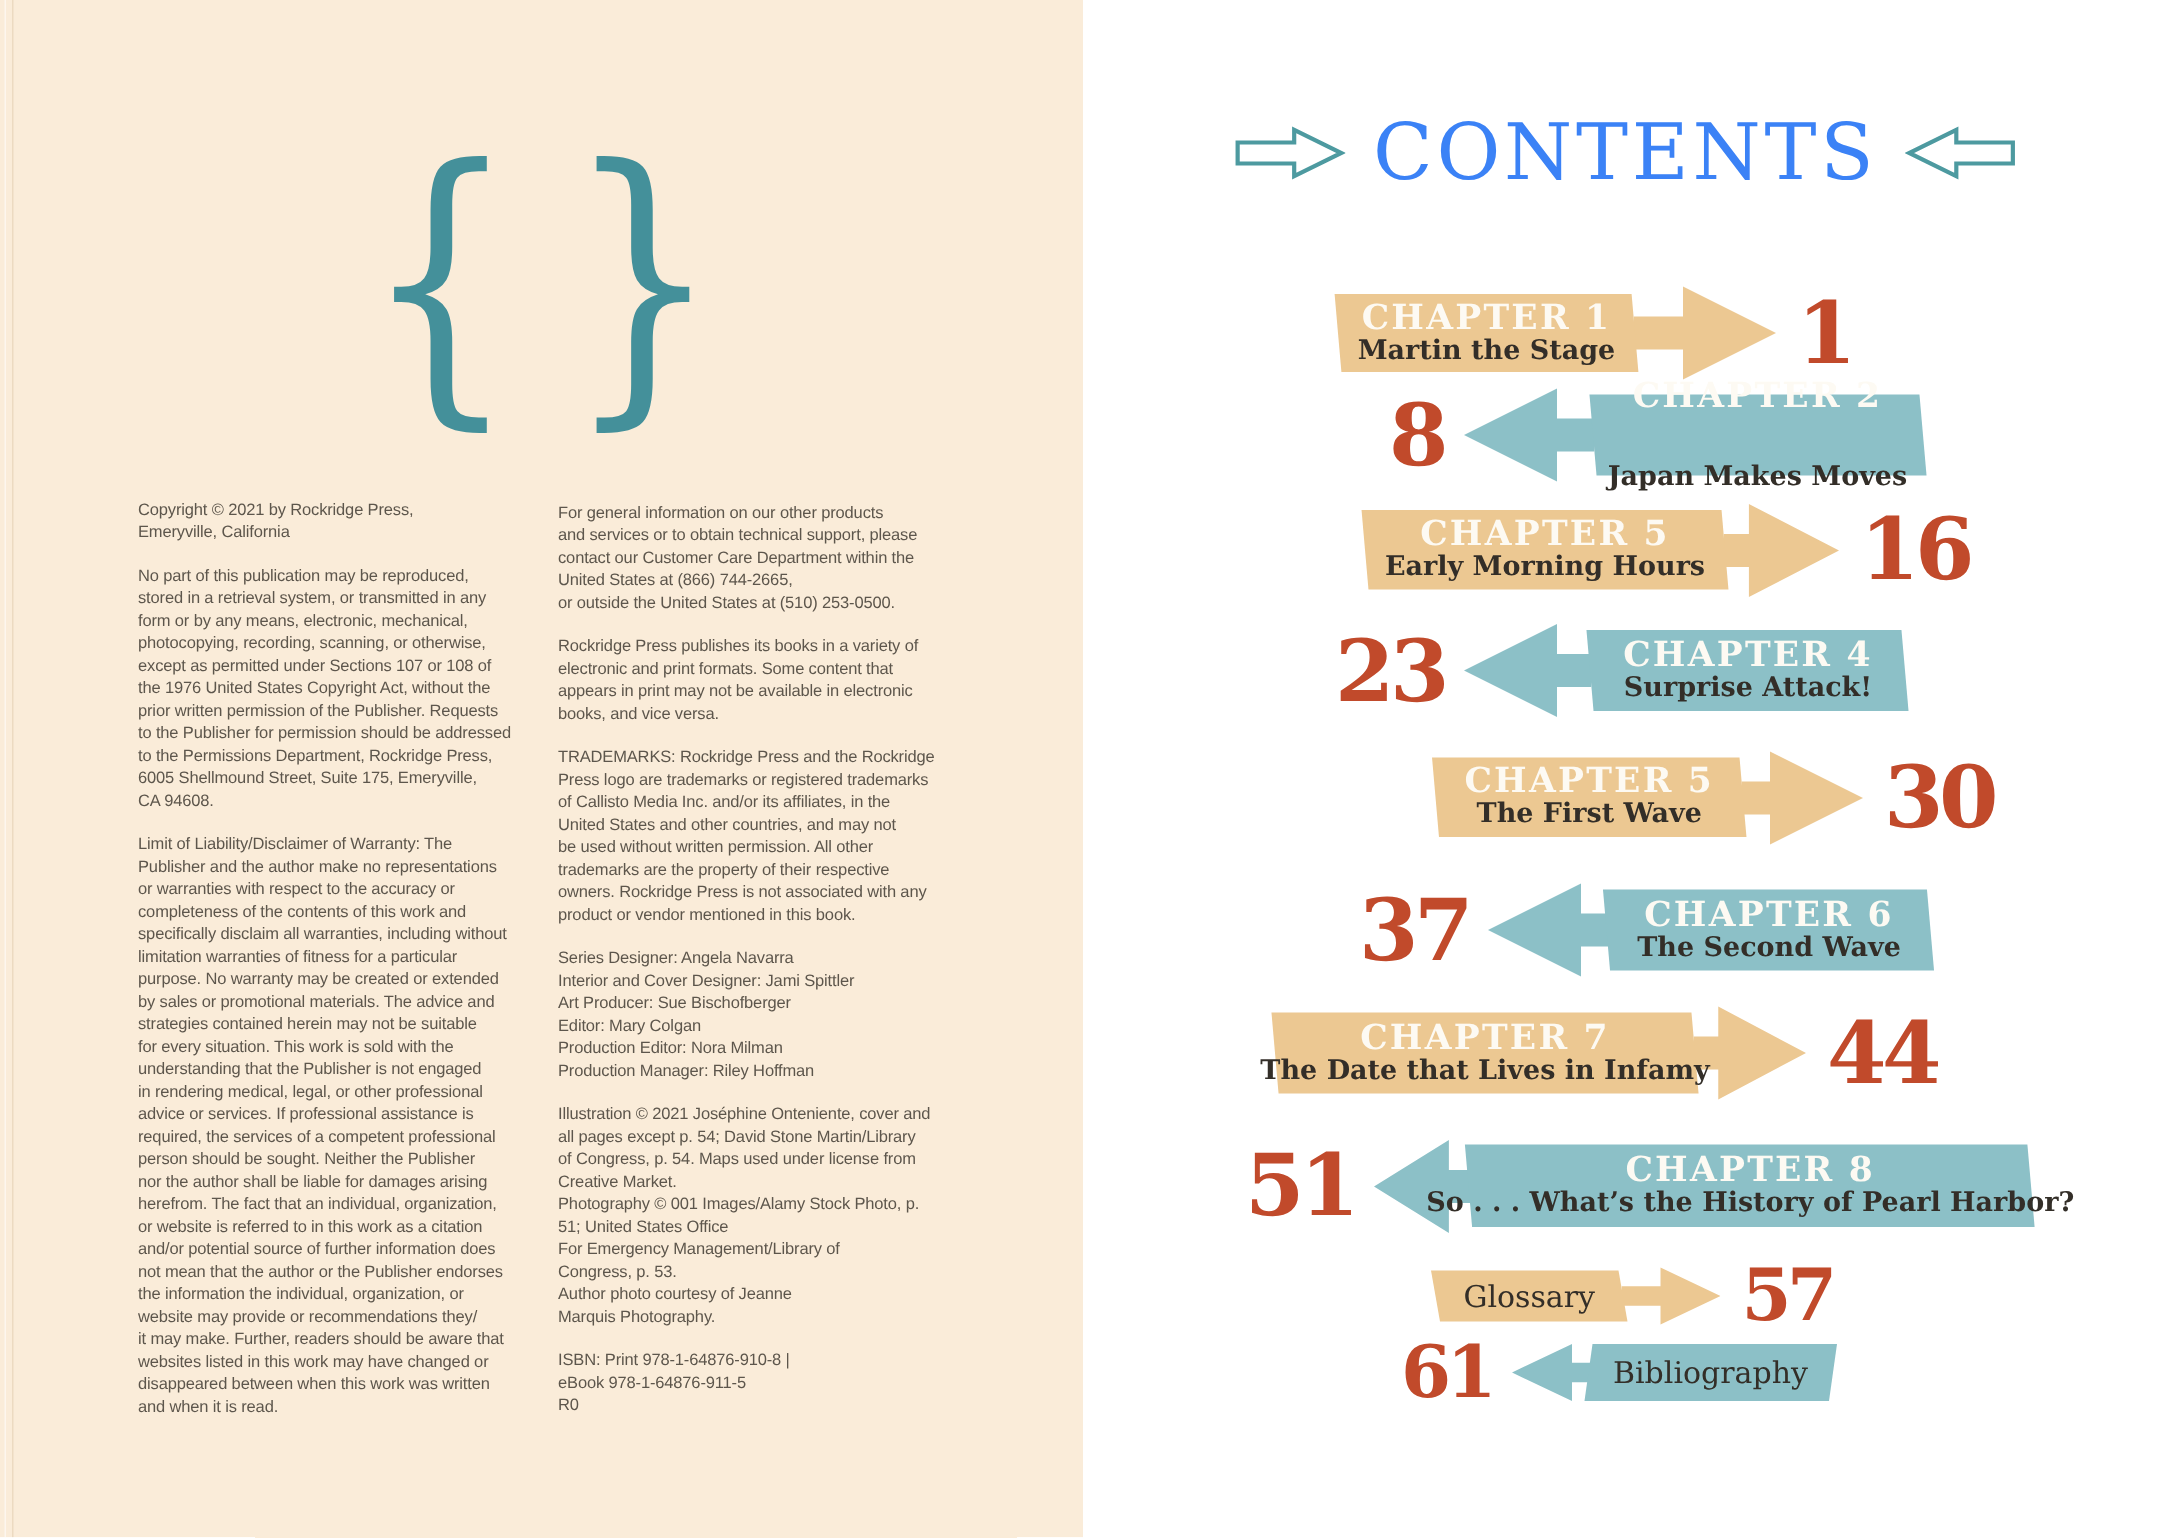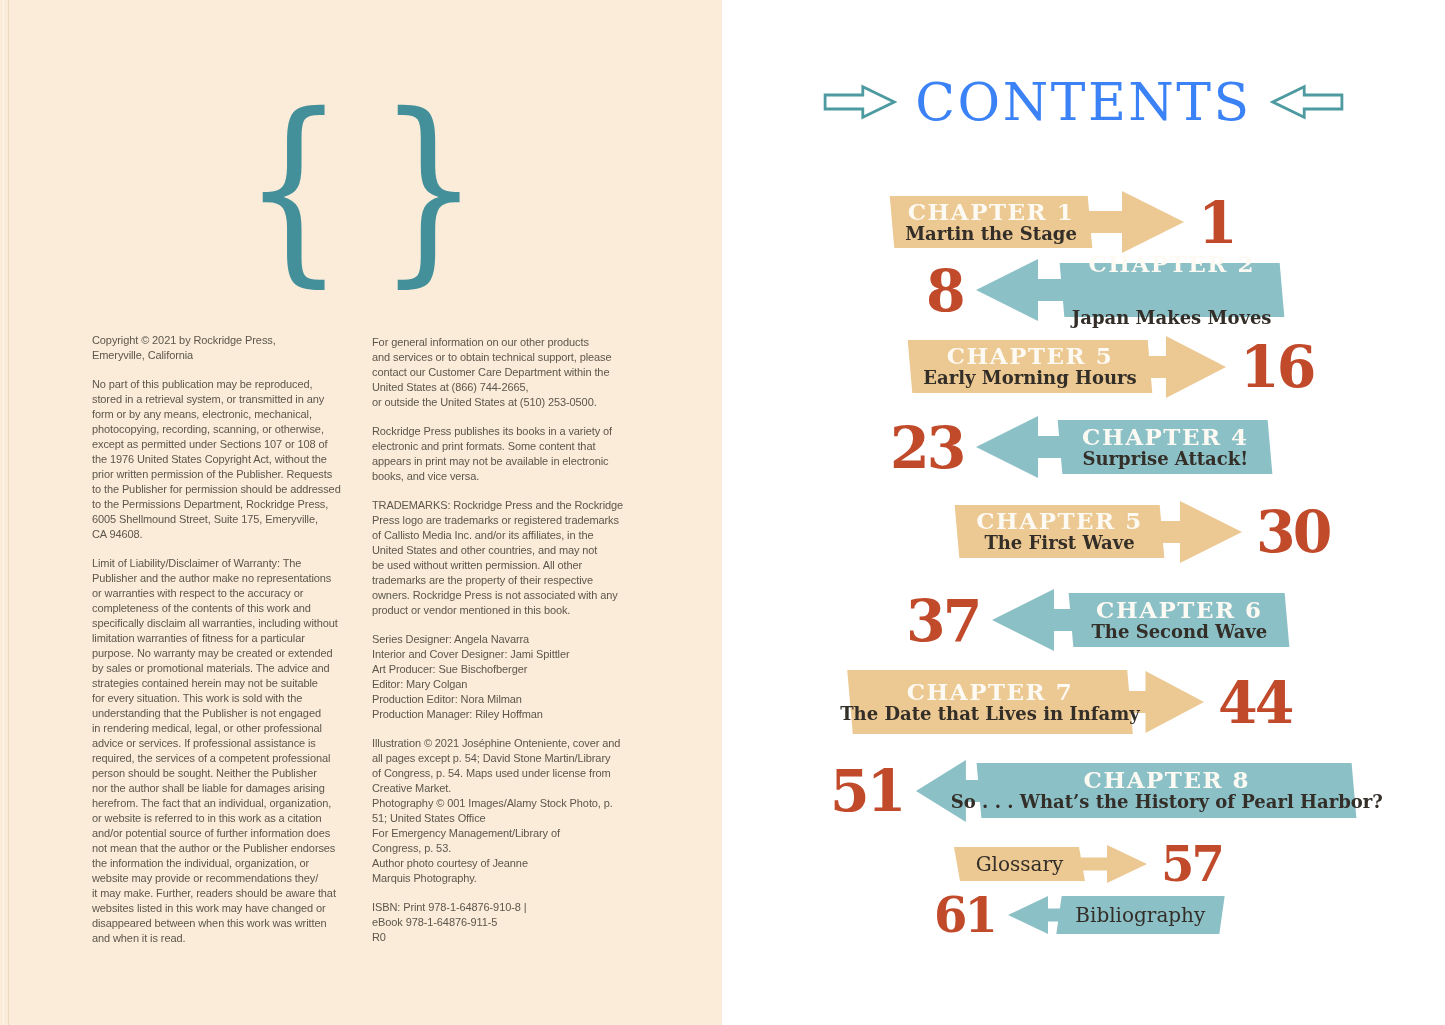--- a/index.html
+++ b/index.html
@@ -211,21 +211,21 @@
           <div class="pagenum" style="margin-right: 10px;">37</div>
           <svg width="80" height="64" viewBox="0 0 80 64" class="arrow-svg teal" style="margin-right: -1px;">
             <polygon points="80,21 62,21 62,1 0,32 62,63 62,43 80,43"></polygon>
           </svg>
           <div class="banner teal" style="width: 216px; height: 54px; --skew: 5deg;">
             <div class="chap-label">CHAPTER 6</div>
             <div class="chap-sub">The Second Wave</div>
           </div>
         </div>
         <div class="toc-entry" style="top: 675px; left: 128px; height: 54px;">
-          <div class="banner tan" style="width: 280px; height: 64px; --skew: 5deg;">
+          <div class="banner tan" style="width: 280px; height: 54px; --skew: 5deg;">
             <div class="chap-label">CHAPTER 7</div>
             <div class="chap-sub">The Date that Lives in Infamy</div>
           </div>
           <svg width="75" height="64" viewBox="0 0 75 64" class="arrow-svg tan" style="margin-left: -1px;">
             <polygon points="0,21 16.5,21 16.5,1 75,32 16.5,63 16.5,43 0,43"></polygon>
           </svg>
           <div class="pagenum" style="margin-left: 14px;">44</div>
         </div>
         <div class="toc-entry" style="top: 763px; left: 108px; height: 55px;">
           <div class="pagenum" style="margin-right: 10px;">51</div>

